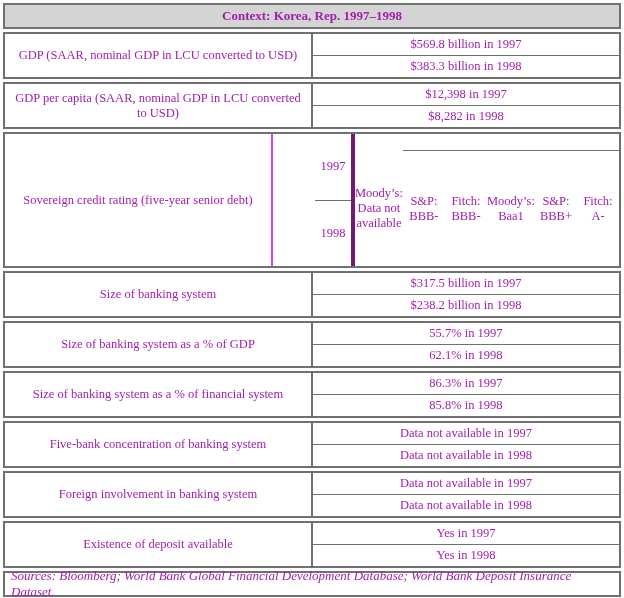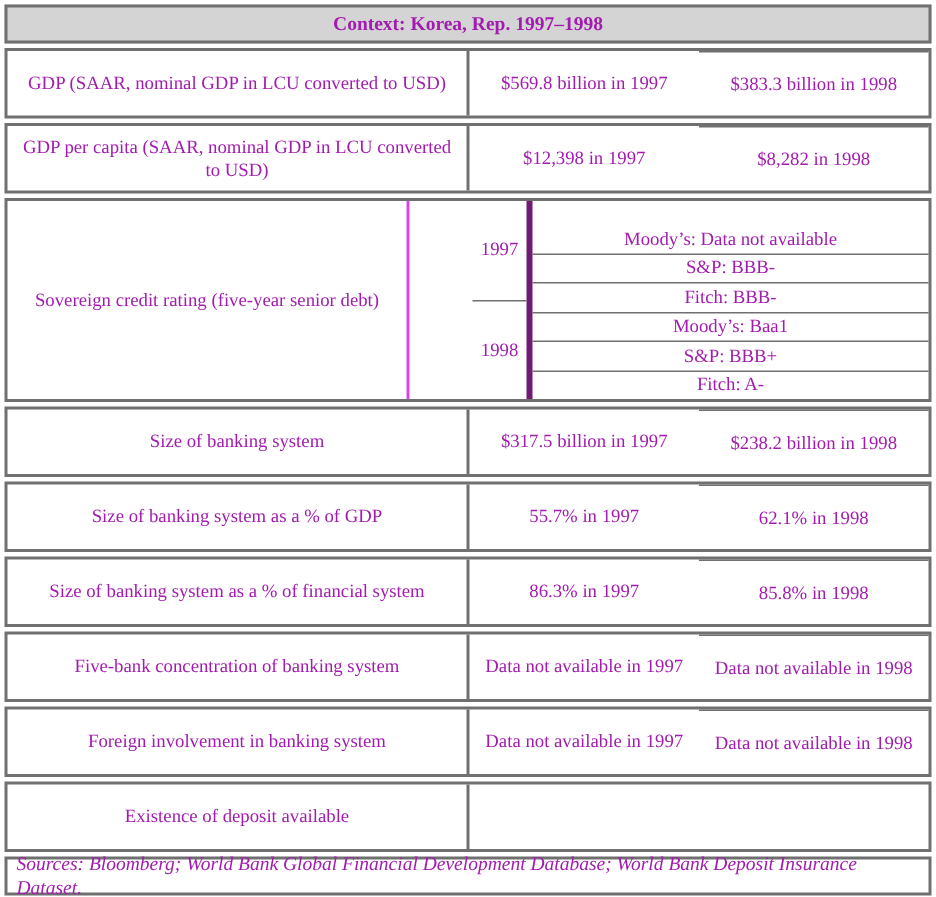--- a/index.html
+++ b/index.html
@@ -17,40 +17,40 @@
     font-weight:bold; font-size:13px;
   }
   .two-row { height:47px; }
   .label-cell {
     width:308px; box-sizing:border-box; flex:0 0 auto;
     border-right:2px solid #707070;
     display:flex; align-items:center; justify-content:center;
     text-align:center; font-weight:normal; font-size:12.5px; line-height:1.2;
     padding:0 10px;
   }
-  .value-col { flex:1 1 auto; display:flex; flex-direction:row; }
+  .value-col { flex:1 1 auto; display:flex; flex-direction:column; }
   .value-cell {
     flex:1 1 0; display:flex; align-items:center; justify-content:center;
     font-size:12.5px; text-align:center;
   }
   .value-cell + .value-cell, .rating-cell + .rating-cell, .year-cell + .year-cell {
     border-top:1px solid #707070;
   }
   .sov { height:136px; }
   .sov .label-cell { width:268px; border-right:2px solid #d946ef; }
   .year-col {
     width:40px; flex:0 0 auto; box-sizing:border-box;
     border-right:4px solid #701a75;
     display:flex; flex-direction:column;margin-left:42px;
   }
   .year-cell {
     flex:1 1 0; display:flex; align-items:center; justify-content:center;
     font-size:12.5px;
   }
-  .rating-col { flex:1 1 auto; display:flex; flex-direction:column;margin-top:16px; }
+  .rating-col { flex:1 1 auto; display:flex; flex-direction:row;margin-top:16px; }
   .rating-cell {
     flex:1 1 0; display:flex; align-items:center; justify-content:center;
     font-size:12.5px; text-align:center;
   }
   .sources-block {
     height:26px; align-items:center;
     font-style:italic; font-size:13px; padding:0 6px;
   }
 </style>
 </head>
@@ -129,19 +129,23 @@
   <div class="block two-row">
     <div class="label-cell">Foreign involvement in banking system</div>
     <div class="value-col">
       <div class="value-cell">Data not available in 1997</div>
       <div class="value-cell">Data not available in 1998</div>
     </div>
   </div>
 
   <div class="block two-row">
     <div class="label-cell">Existence of deposit available</div>
+    <div class="value-col">
+      <div class="value-cell">Yes in 1997</div>
+      <div class="value-cell">Yes in 1998</div>
+    </div>
   </div>
 
   <div class="block sources-block">
     <span>Sources: Bloomberg; World Bank Global Financial Development Database; World Bank Deposit Insurance Dataset.</span>
   </div>
 
 </div>
 
 </body></html>

